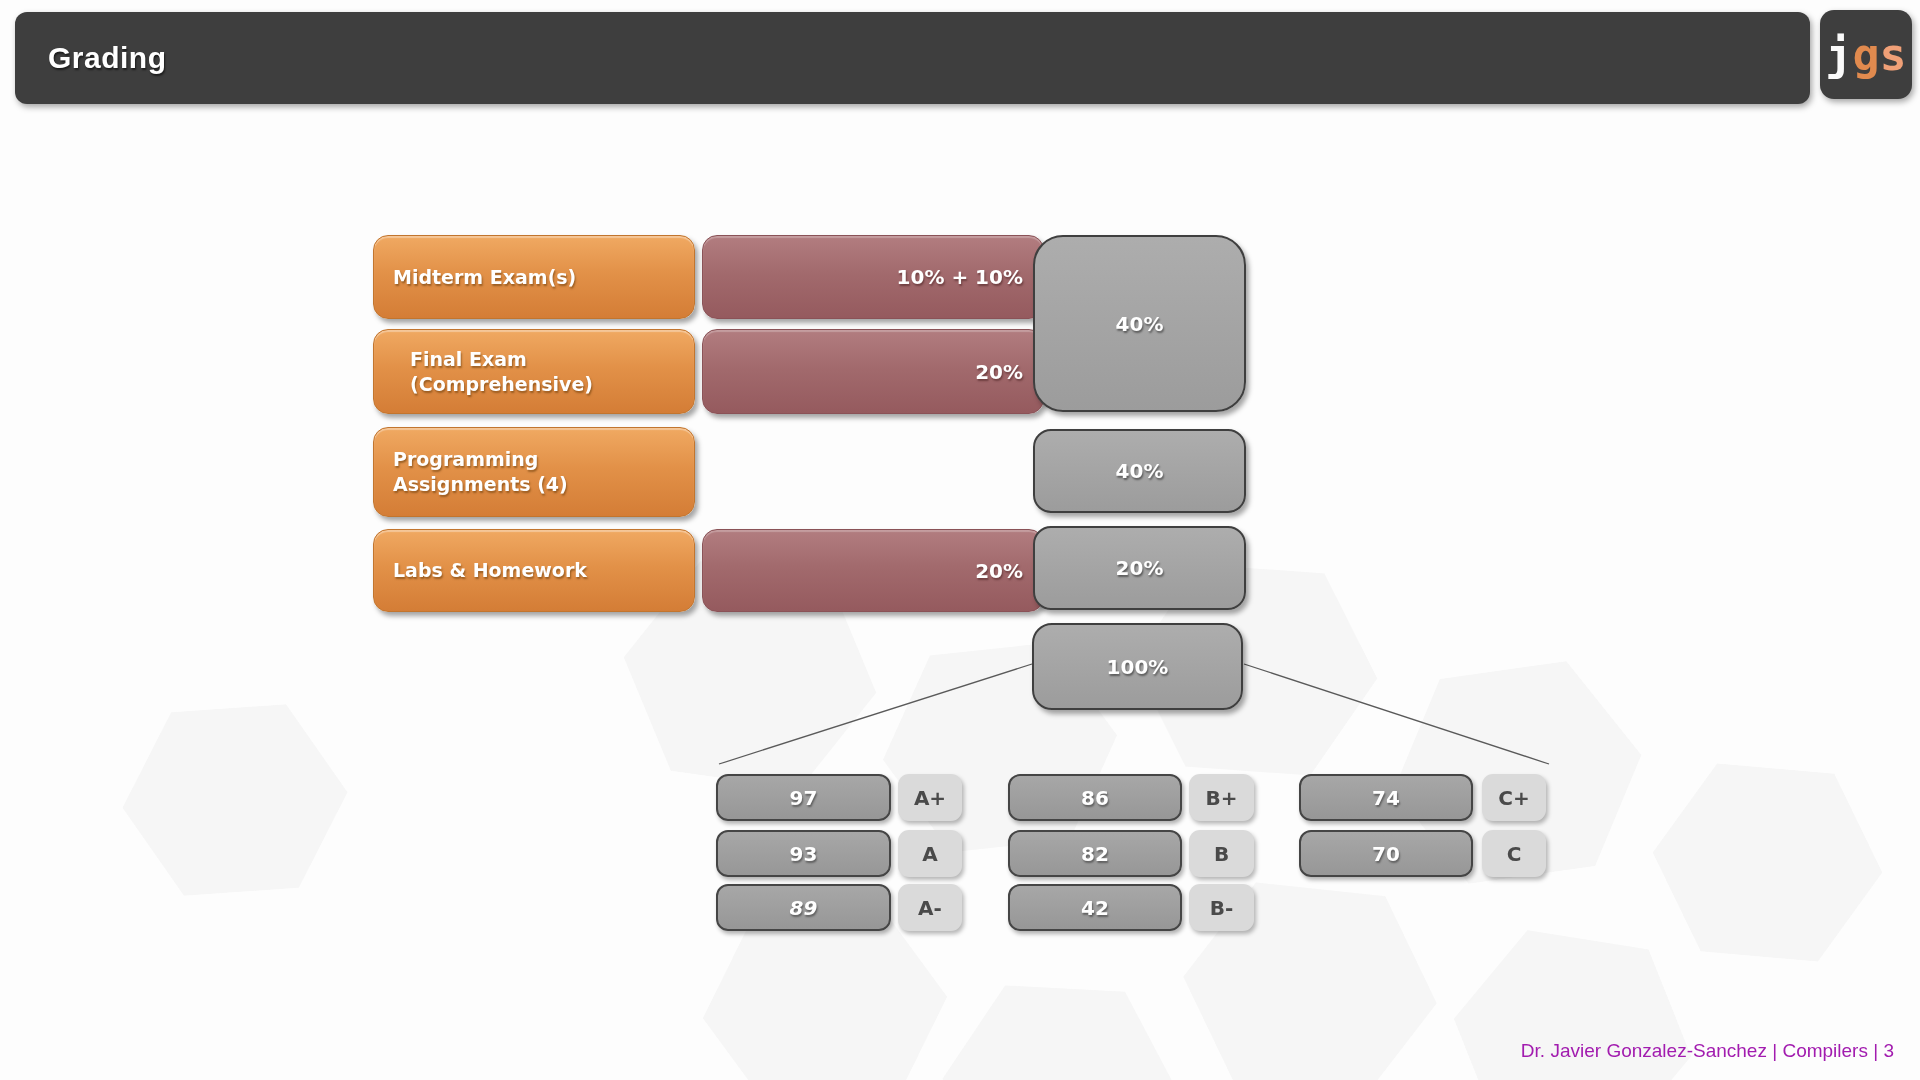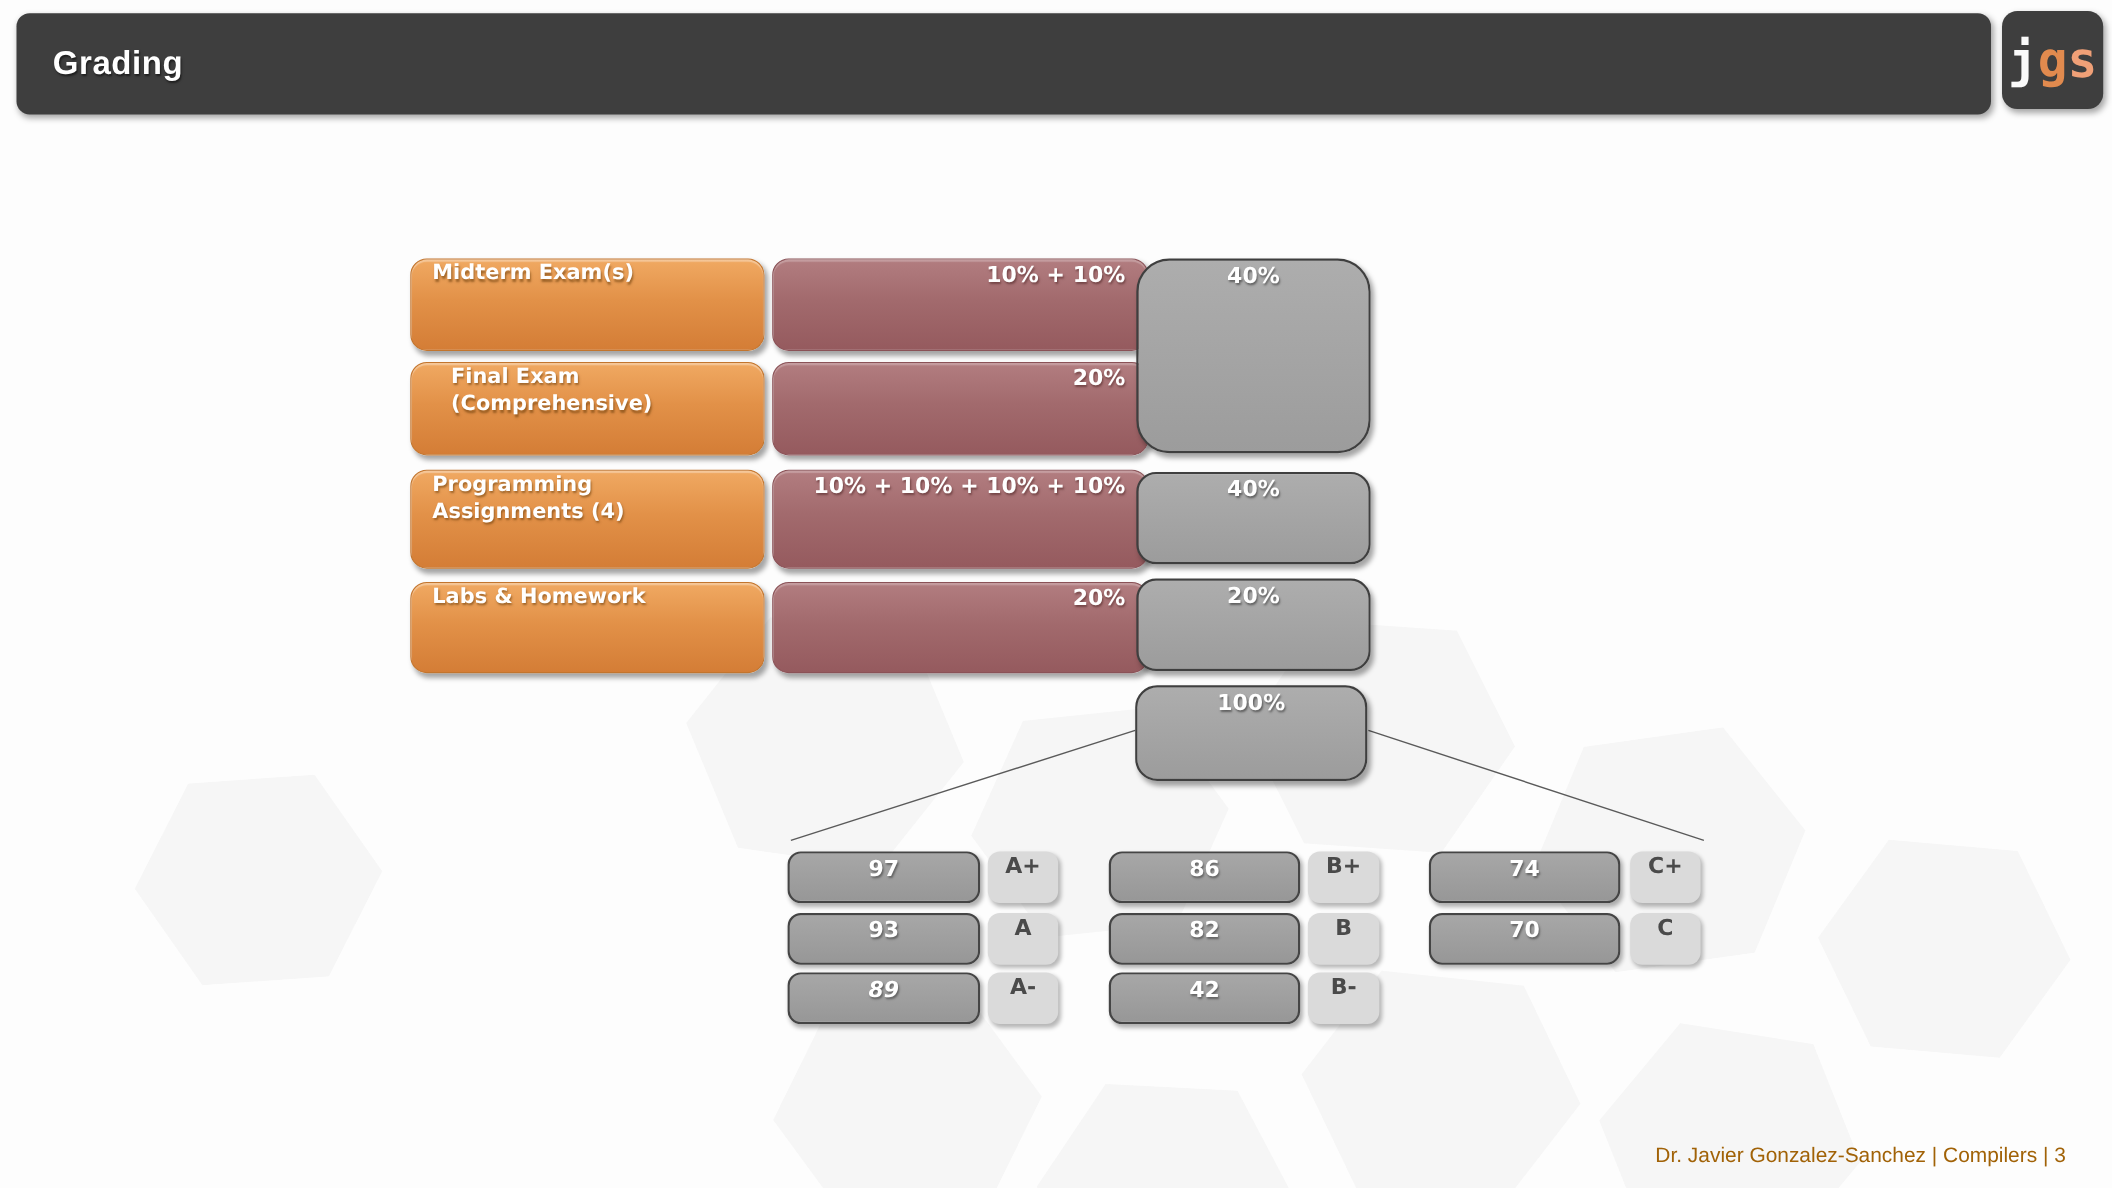--- a/index.html
+++ b/index.html
@@ -30,21 +30,21 @@
     background:#3e3e3e;border-radius:14px;z-index:2;
     box-shadow:2px 3px 6px rgba(0,0,0,.35);
     display:flex;align-items:center;justify-content:center;
     font-family:"DejaVu Sans Mono",monospace;font-weight:bold;font-size:45px;
   }
   .logo-j{color:#fafafa;}
   .logo-g{color:#e18a4e;}
   .logo-s{color:#f0a077;}
   
   .box{
-    position:absolute;z-index:2;display:flex;
+    position:absolute;z-index:2;display:flex;align-items:center;
     color:#ffffff;font-weight:bold;font-size:19px;
     text-shadow:1px 2px 2px rgba(0,0,0,.4);box-sizing:border-box;
     line-height:1.3;
   }
   
   .cat-box{
     left:373px;width:322px;border-radius:15px;
     background:linear-gradient(180deg,#f0a962 0%,#e29148 45%,#d47d36 100%);
     border:1px solid #c2752e;
     box-shadow:3px 4px 5px rgba(0,0,0,.35), inset 0 2px 1px rgba(255,255,255,.35);
@@ -78,22 +78,22 @@
     justify-content:center;font-size:20px;
   }
   .grade-box{
     width:64px;height:47px;border-radius:11px;
     background:#dadada;border:none;color:#4a4a4a;
     box-shadow:2px 3px 4px rgba(0,0,0,.28);
     justify-content:center;font-size:20px;text-shadow:none;
   }
   .connectors{position:absolute;left:0;top:0;z-index:1;}
   .footer-credit{
-    position:absolute;top:1040px;right:42px;z-index:2;
-    font-family:"Liberation Sans",sans-serif;font-size:19px;color:#a16207;
+    position:absolute;top:1040px;right:26px;z-index:2;
+    font-family:"Liberation Sans",sans-serif;font-size:19px;color:#a21caf;
   }
 </style>
 </head>
 <body>
 
 <div class="slide">
 
   <div class="bg-pattern">
     <div class="hex" style="left:620px;top:560px;width:260px;height:230px;transform:rotate(8deg);"></div>
     <div class="hex" style="left:880px;top:640px;width:240px;height:215px;transform:rotate(-6deg);"></div>
@@ -131,23 +131,20 @@
   <div class="box cat-box" style="top:329px;height:85px;padding-left:36px;">
       <span>Final Exam (Comprehensive)</span>
     </div>
   <div class="box pct-box" style="top:329px;height:85px;">
       <span>20%</span>
     </div>
 
   <div class="box cat-box" style="top:427px;height:90px;">
       <span>Programming Assignments (4)</span>
     </div>
-  <div class="box pct-box" style="top:427px;height:90px;">
-      <span>10% + 10% + 10% + 10%</span>
-    </div>
 
   <div class="box cat-box" style="top:529px;height:83px;">
       <span>Labs &amp; Homework</span>
     </div>
   <div class="box pct-box" style="top:529px;height:83px;">
       <span>20%</span>
     </div>
 
   <div class="box sub-box" style="top:235px;height:177px;border-radius:30px;">
       <span>40%</span>

